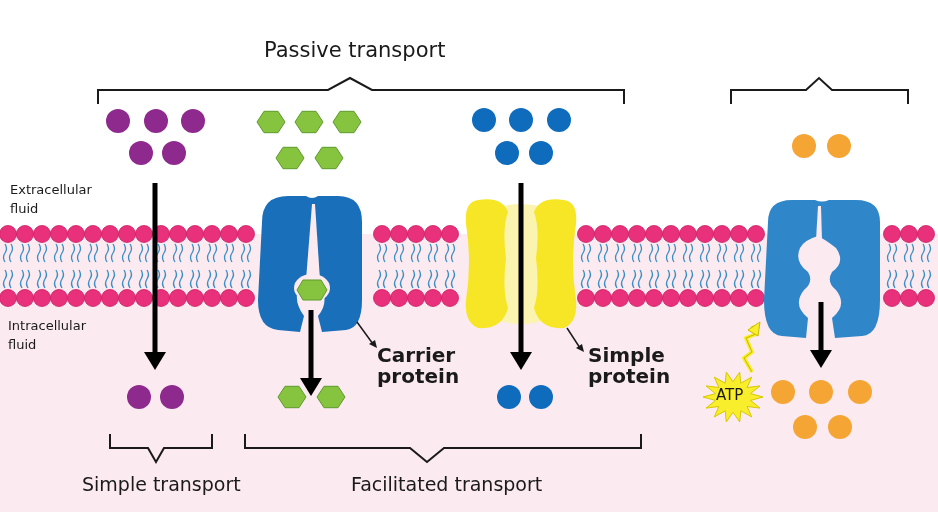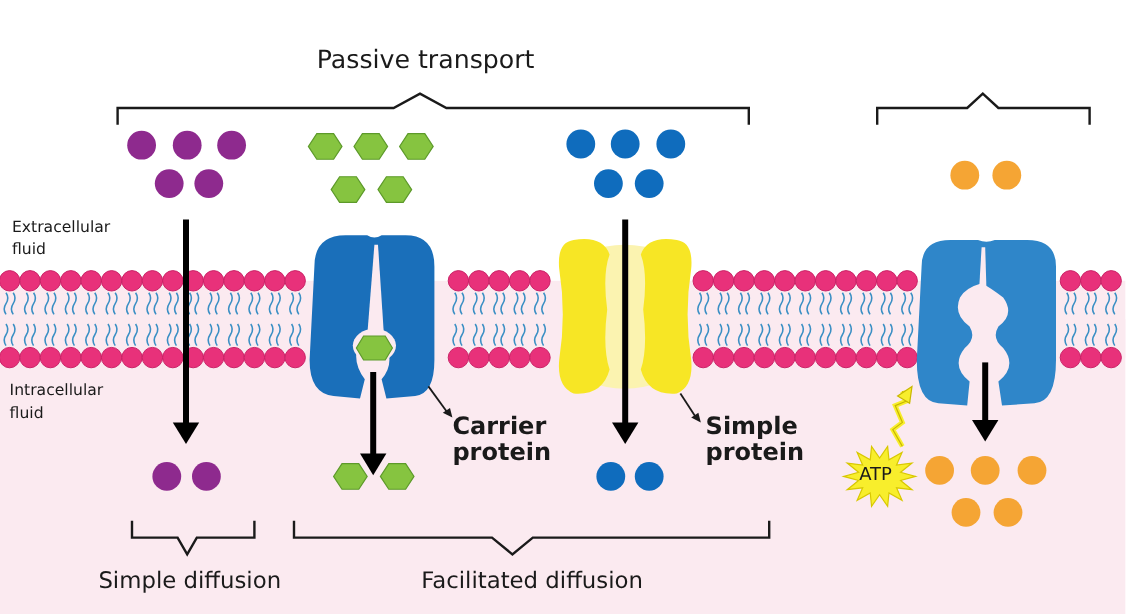--- a/index.html
+++ b/index.html
@@ -328,15 +328,15 @@
     <div>Carrier</div>
     <div>protein</div>
   </div>
   <div class="lbl md" style="left:588px; top:345px;">
     <div>Simple</div>
     <div>protein</div>
   </div>
 
   <div class="lbl" style="left:716px; top:386px; font-size:15px;text-align:center;">ATP</div>
 
-  <div class="lbl" style="left:82px; top:473px; font-size:19px;">Simple diffusion</div>
-  <div class="lbl" style="left:351px; top:473px; font-size:19px;">Facilitated diffusion</div>
+  <div class="lbl" style="left:82px; top:473px; font-size:19px;">Simple transport</div>
+  <div class="lbl" style="left:351px; top:473px; font-size:19px;">Facilitated transport</div>
 </div>
 
 </body></html>

